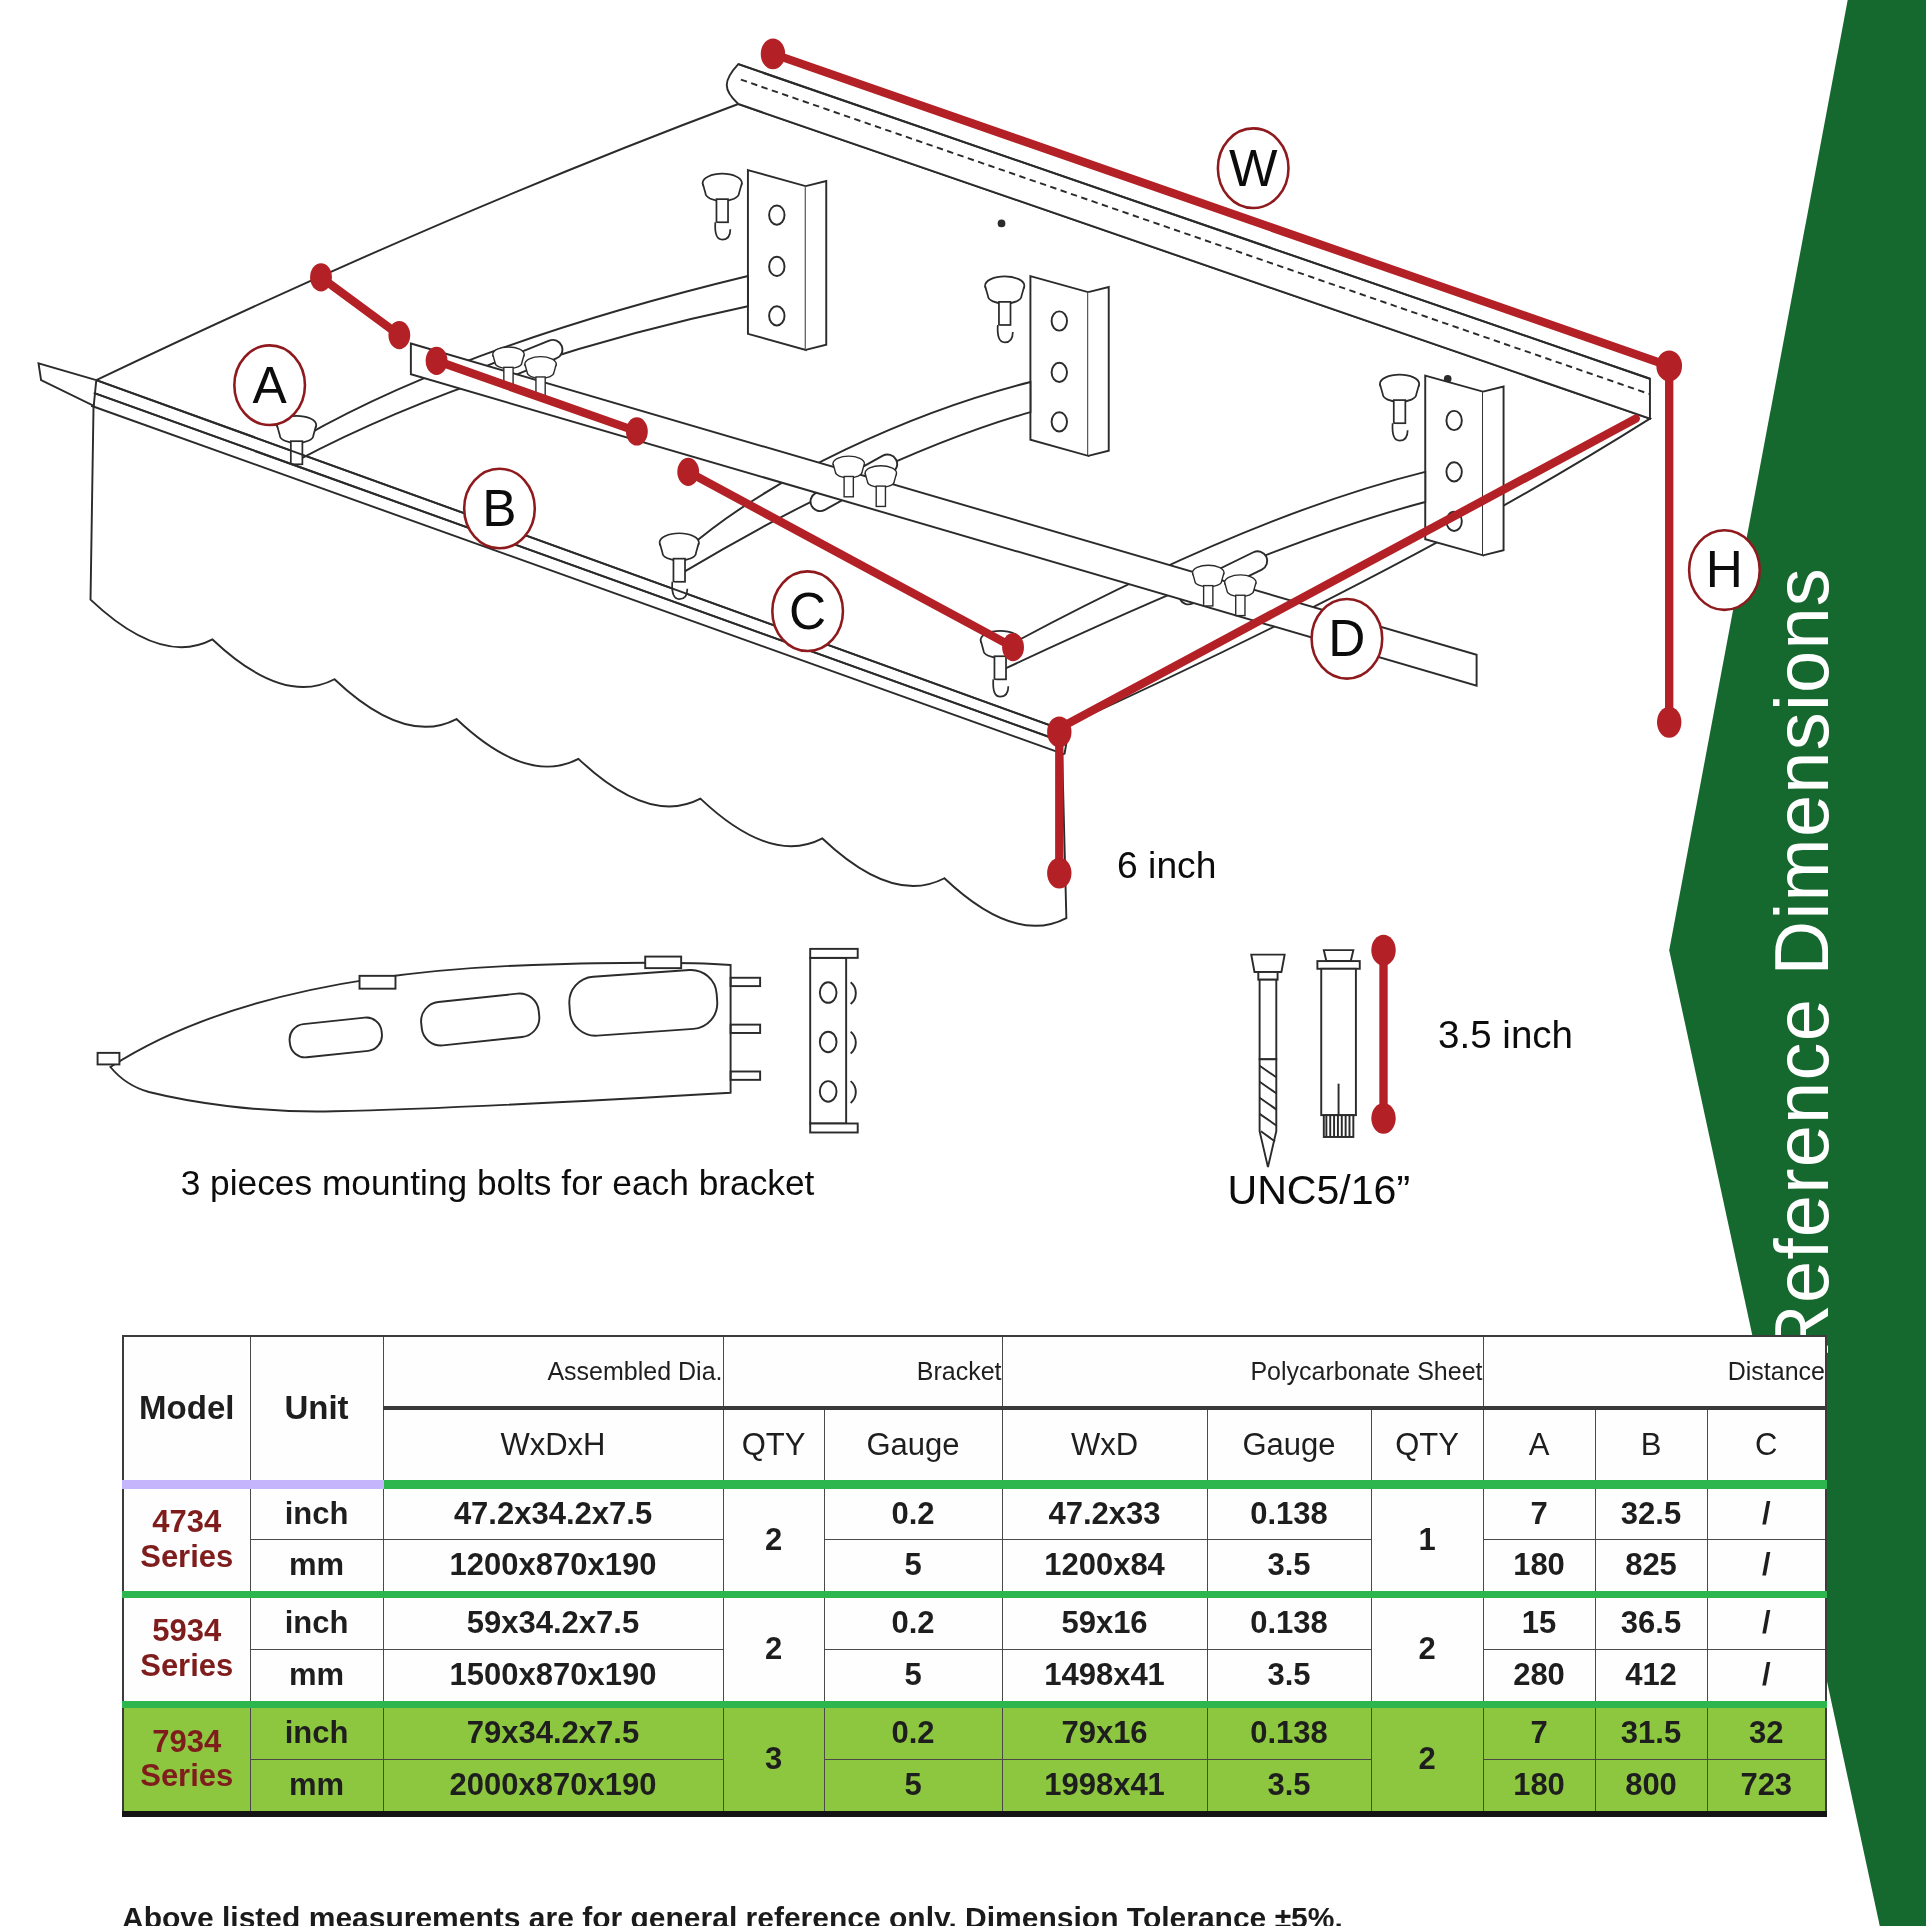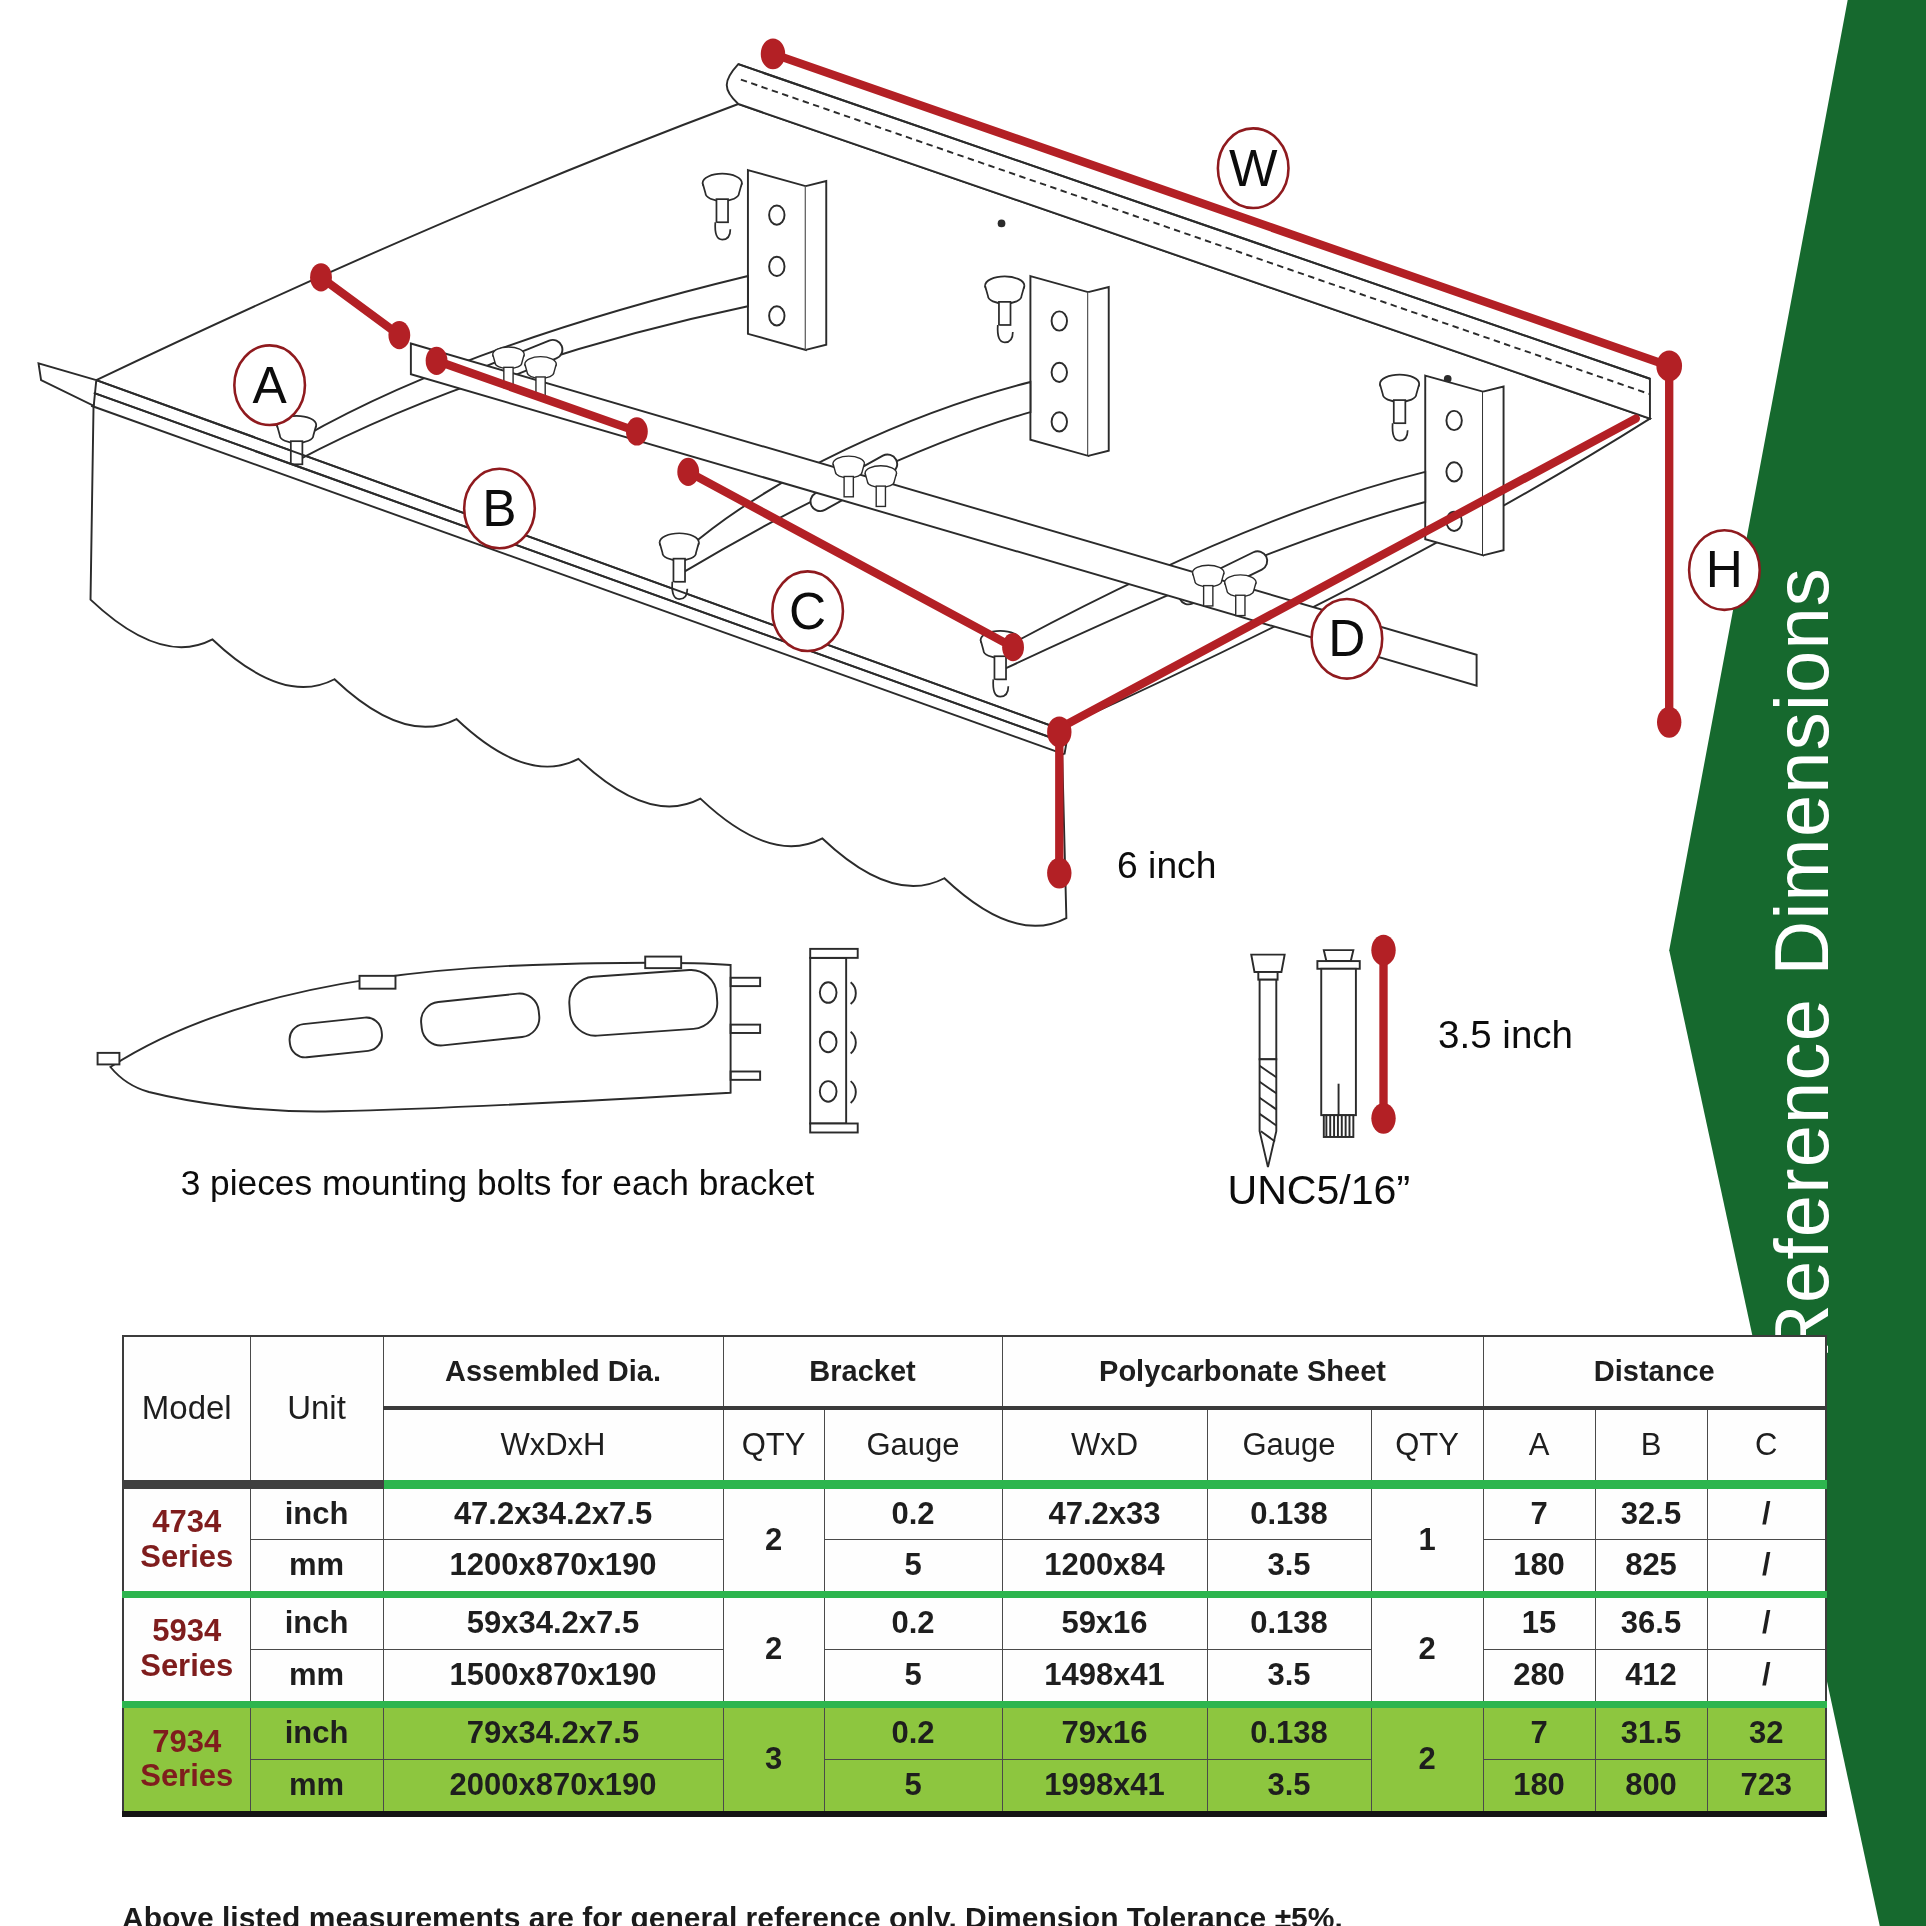--- a/index.html
+++ b/index.html
@@ -13,23 +13,23 @@
     position:absolute;left:122px;top:1335px;width:1705px;
     border-collapse:collapse;table-layout:fixed;
     font-size:31px;color:#1e1e1e;background:#fefefe;
     border:2.6px solid #3c3c3c;border-bottom:6.4px solid #141414;
   }
   .spec-table td,.spec-table th{
     border:1.9px solid #4a4a4a;text-align:center;vertical-align:middle;
     padding:0;overflow:hidden;font-weight:600;
   }
   tr.h1{height:72px;} tr.h2{height:76px;margin-left:15px;} tr.dr{height:55px;}
-  th.group{font-weight:700;font-size:29px;border-bottom:4.5px solid #3a3a3a;}
+  th.group{font-weight:400;font-size:25px;border-bottom:4.5px solid #3a3a3a;text-align:right;}
   tr.h2 th{font-weight:400;font-size:31px;border-bottom:9px solid #2db54e;}
-  th.rowhead{font-weight:400;font-size:33px;border-bottom:9px solid #404040;}
+  th.rowhead{font-weight:700;font-size:33px;border-bottom:9px solid #c4b5fd;}
   tr.gstart td{border-top:7.7px solid #2db54e;}
   tr.hl td{background:#8dc63f;}
   .model-cell{color:#7f1d1d;font-weight:700;line-height:1.12;}
   .footnote{
     position:absolute;left:122px;top:1901px;width:1705px;
     font-size:30px;font-weight:700;color:#1b1b1b;
   }
 </style>
 </head>
 <body>

